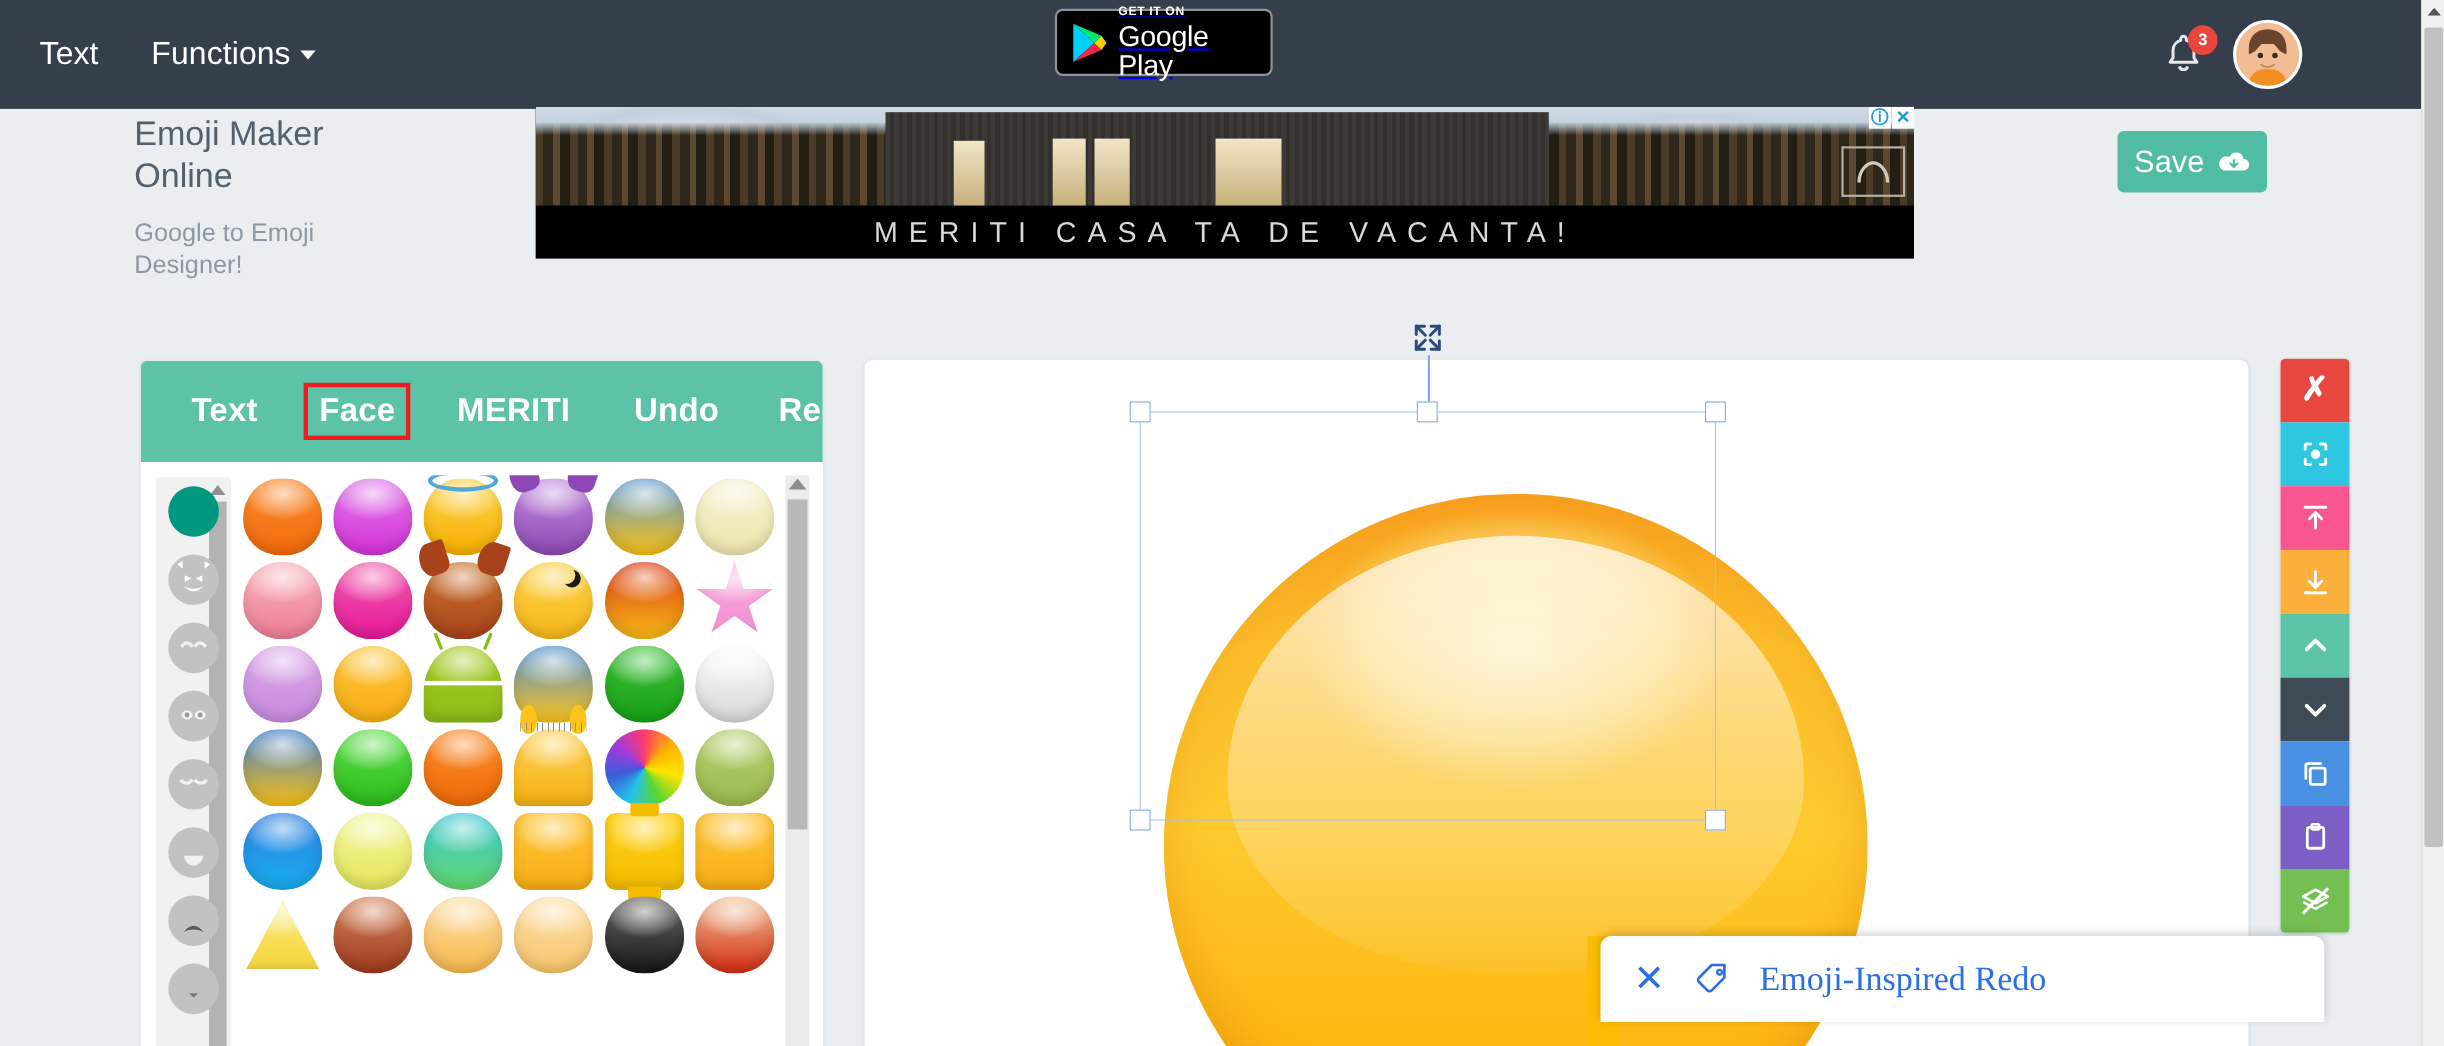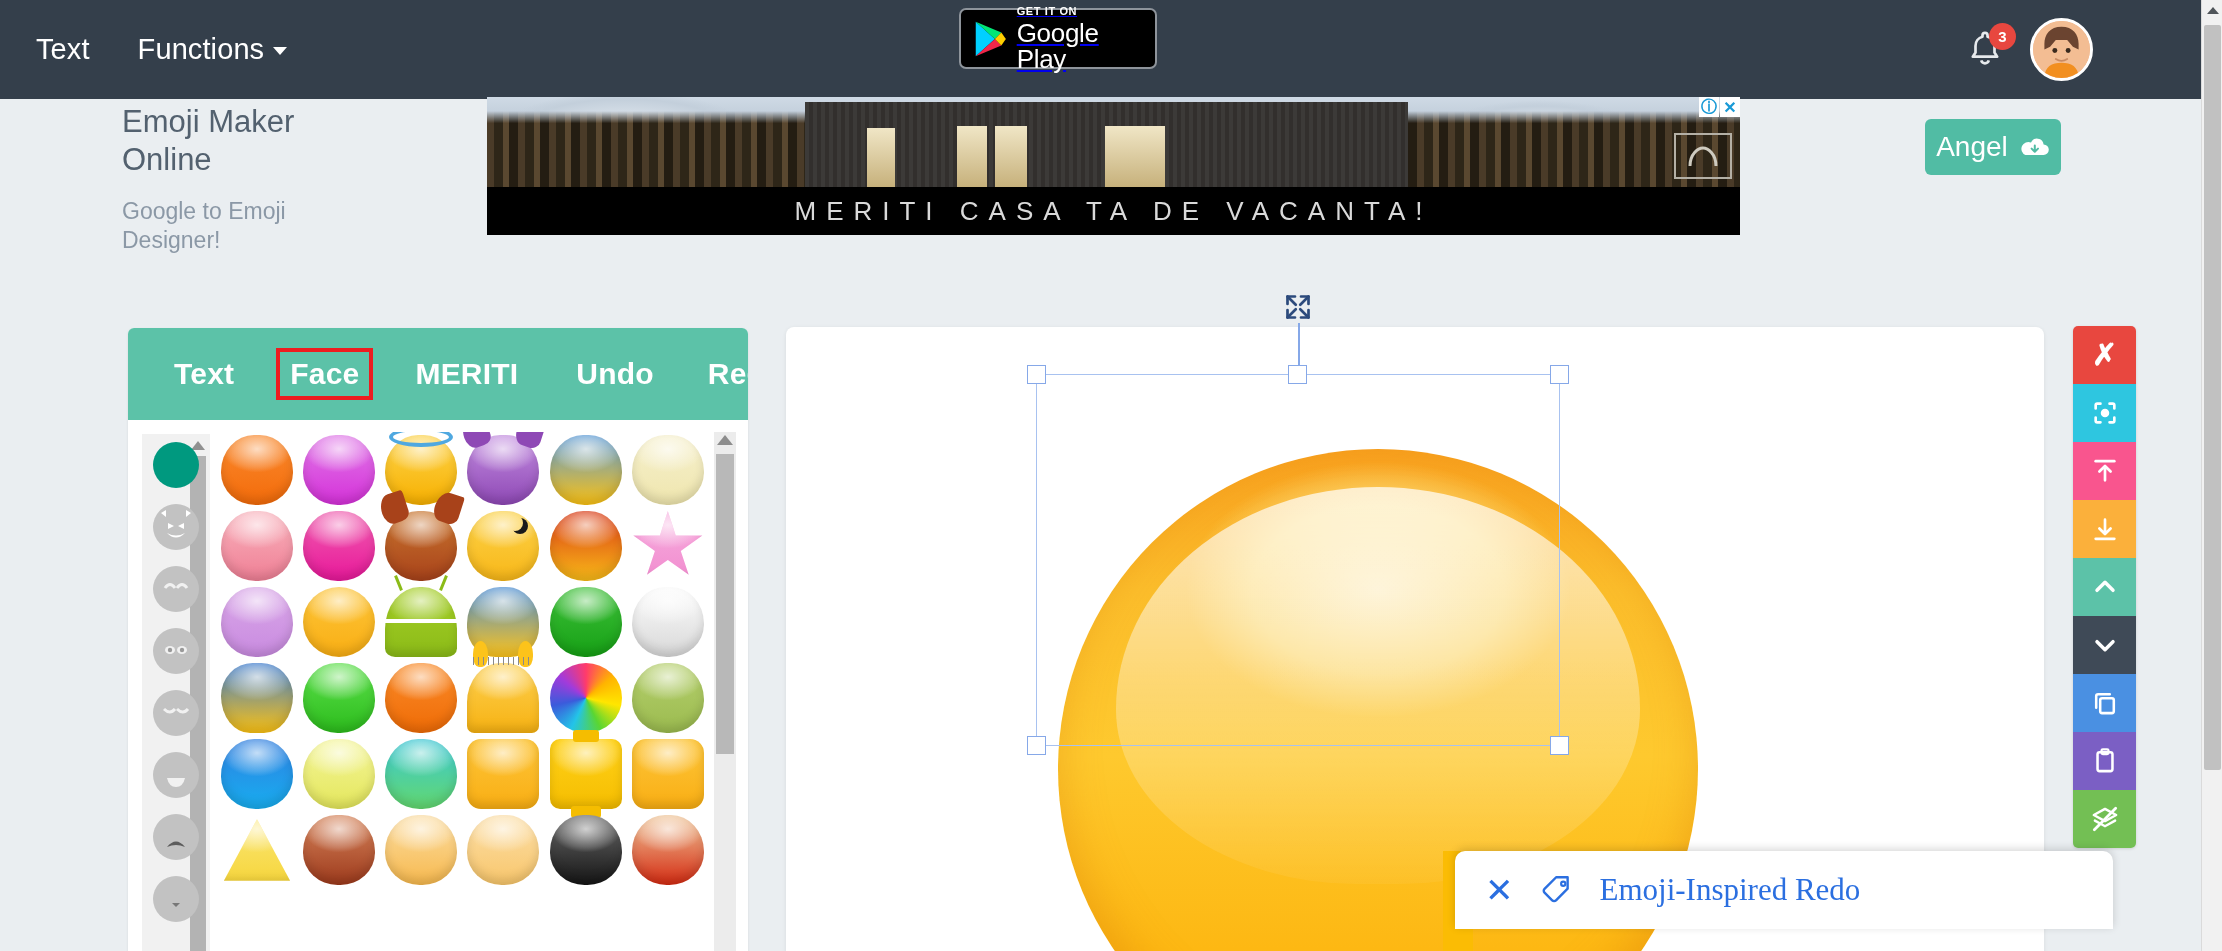--- a/index.html
+++ b/index.html
@@ -313,21 +313,21 @@
     <div class="ad-strip">
       <span>MERITI CASA TA DE VACANTA!</span>
     </div>
     <div class="ad-ctrls">
       <div class="ad-ctrl">ⓘ</div>
       <div class="ad-ctrl">✕</div>
     </div>
   </div>
 
   <button class="save-btn">
-    <span>Angel</span>
+    <span>Save</span>
     <svg width="30" height="22" viewBox="0 0 30 22">
       <path d="M23.6 8.4 A6.6 6.6 0 0 0 11 6.6 A5.2 5.2 0 0 0 5.4 19 h18 a5.3 5.3 0 0 0 .2-10.6Z" fill="#ffffff"></path>
       <path d="M14.8 9.5 v5.3 M11.6 12.6 l3.2 3.2 l3.2-3.2" stroke="#51bca4" stroke-width="2" fill="none" stroke-linecap="round" stroke-linejoin="round"></path>
     </svg>
   </button>
 
   <div class="editor-panel">
 
     <div class="tabbar">
       <div class="tab">Text</div>

